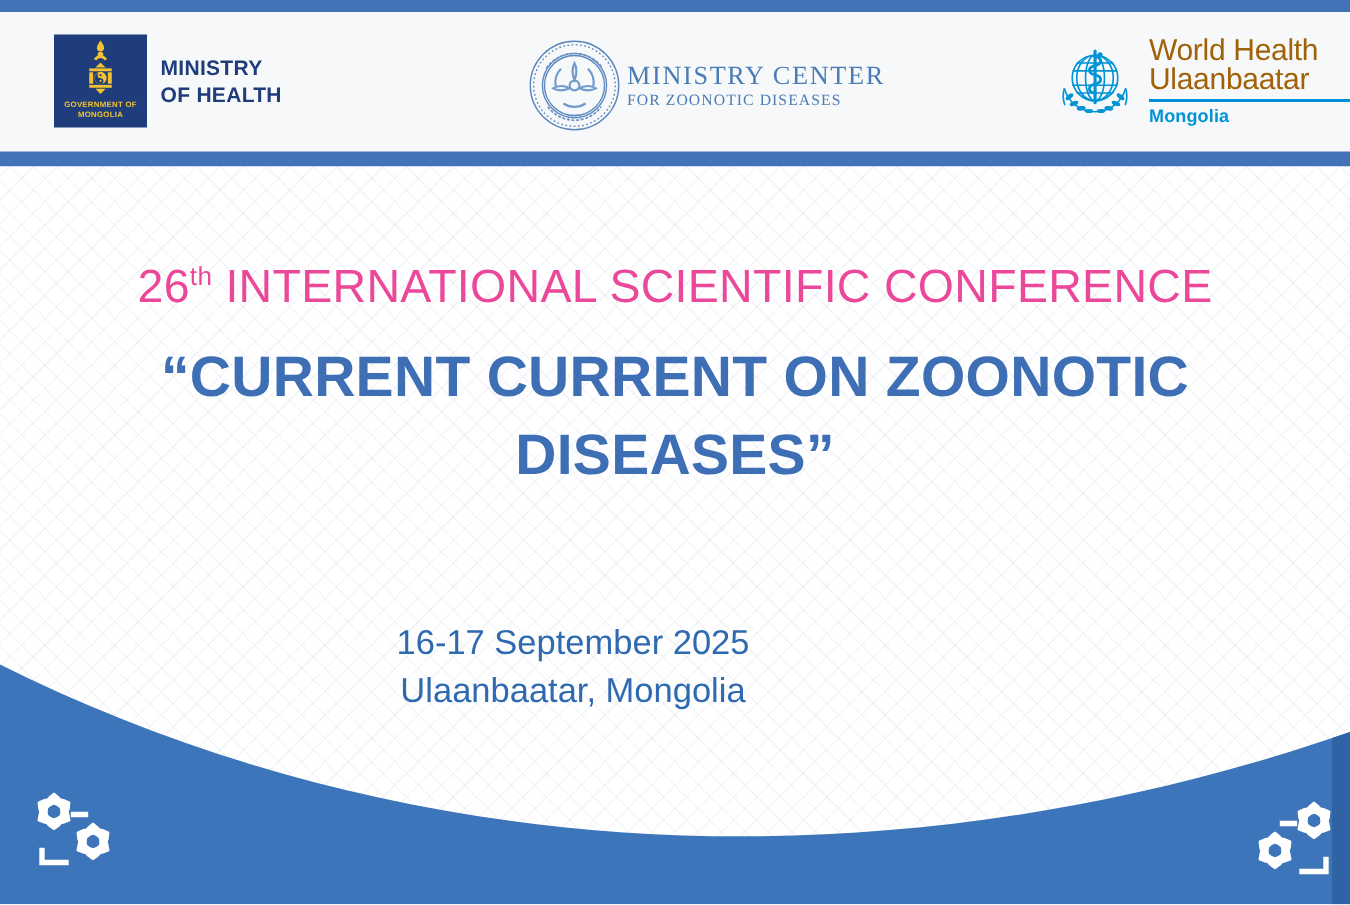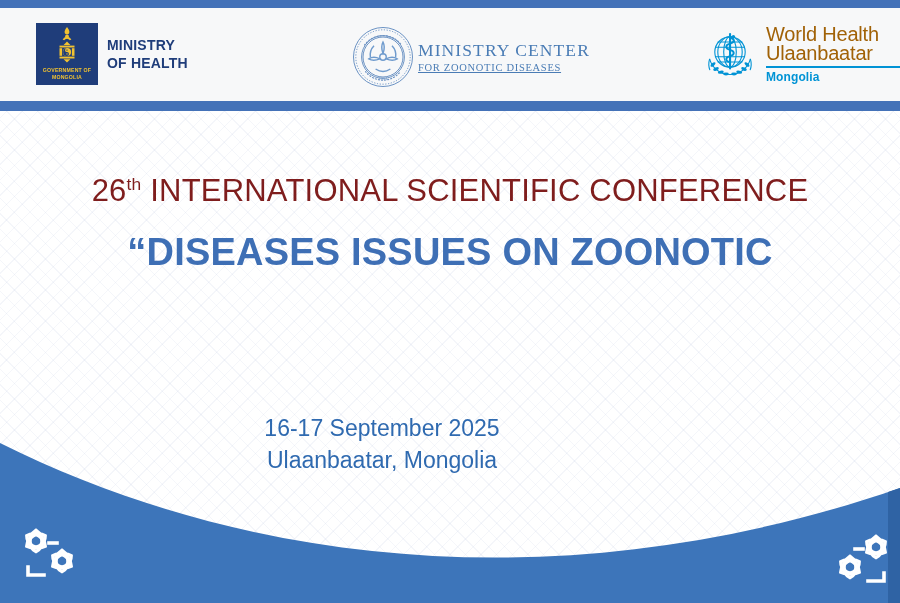--- a/index.html
+++ b/index.html
@@ -107,21 +107,20 @@
   .ncz-line1 {
     font-family: "Liberation Serif", serif;
     font-size: 17.5px;
     letter-spacing: 1.1px;
   }
   .ncz-line2 {
     font-family: "Liberation Serif", serif;
     font-size: 10.5px;
     letter-spacing: 0.7px;
     margin-top: 1px;
-    text-decoration: underline;
   }
 
   .who-logo {
     position: absolute;
     left: 700px; top: 17px;
     display: flex;
     align-items: flex-start;
   }
   .who-words { margin-left: 6px; }
   .who-name {
@@ -144,21 +143,21 @@
   }
 
   
   .title-block {
     position: absolute;
     left: 0; top: 170px;
     width: 900px;
     text-align: center;
   }
   .conf-line {
-    color: #7f1d1d;
+    color: #ec4899;
     font-size: 31px;
     line-height: 42px;
     letter-spacing: 0.2px;
     white-space: nowrap;
   }
   .conf-line sup {
     font-size: 0.56em;
     vertical-align: super;
     line-height: 0;
   }
@@ -323,21 +322,22 @@
         <div class="who-rule"></div>
         <div class="who-country">Mongolia</div>
       </div>
     </div>
 
   </div>
 
   <div class="title-block">
     <div class="conf-line"><span>26</span><sup>th</sup><span> INTERNATIONAL SCIENTIFIC CONFERENCE</span></div>
     <div class="main-title">
-      <div>“DISEASES ISSUES ON ZOONOTIC</div>
+      <div>“CURRENT CURRENT ON ZOONOTIC</div>
+      <div>DISEASES”</div>
     </div>
   </div>
 
   <div class="meta-block">
     <div class="meta-line">16-17 September 2025</div>
     <div class="meta-line">Ulaanbaatar, Mongolia</div>
   </div>
 
   <svg class="wave" viewBox="0 0 900 173" preserveAspectRatio="none">
 

